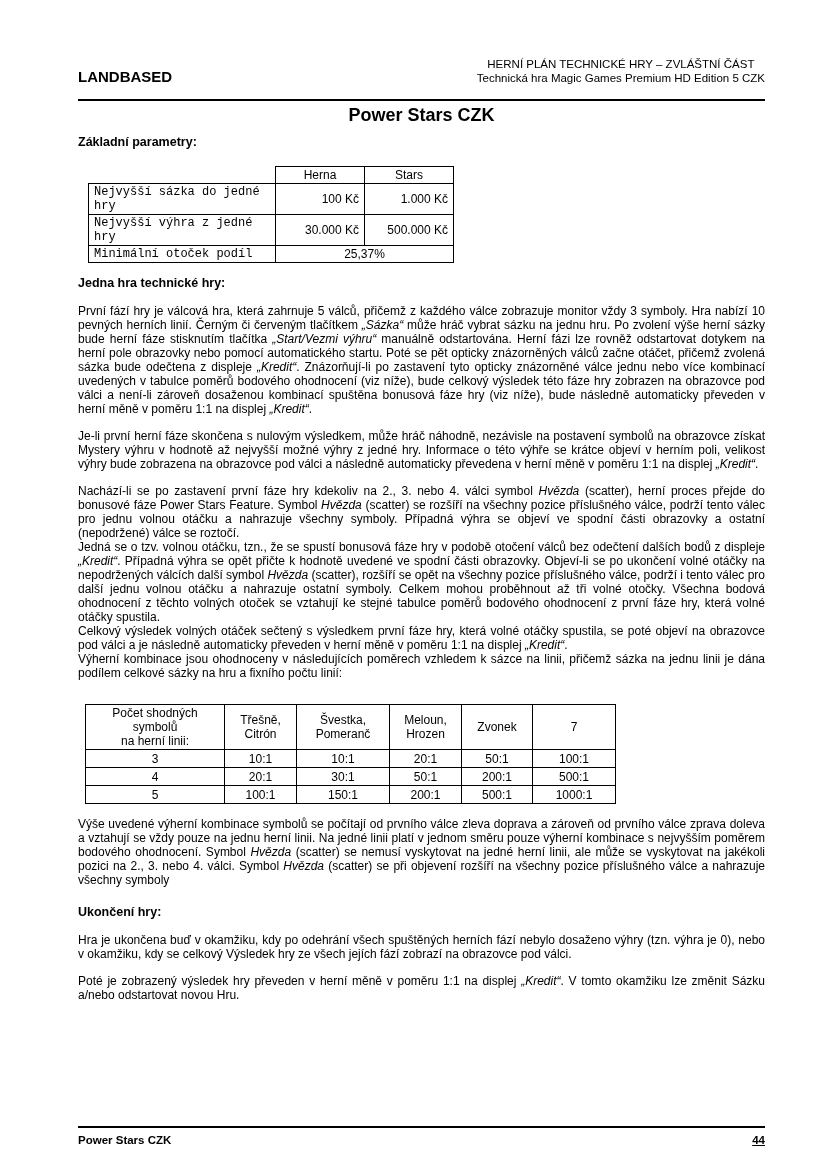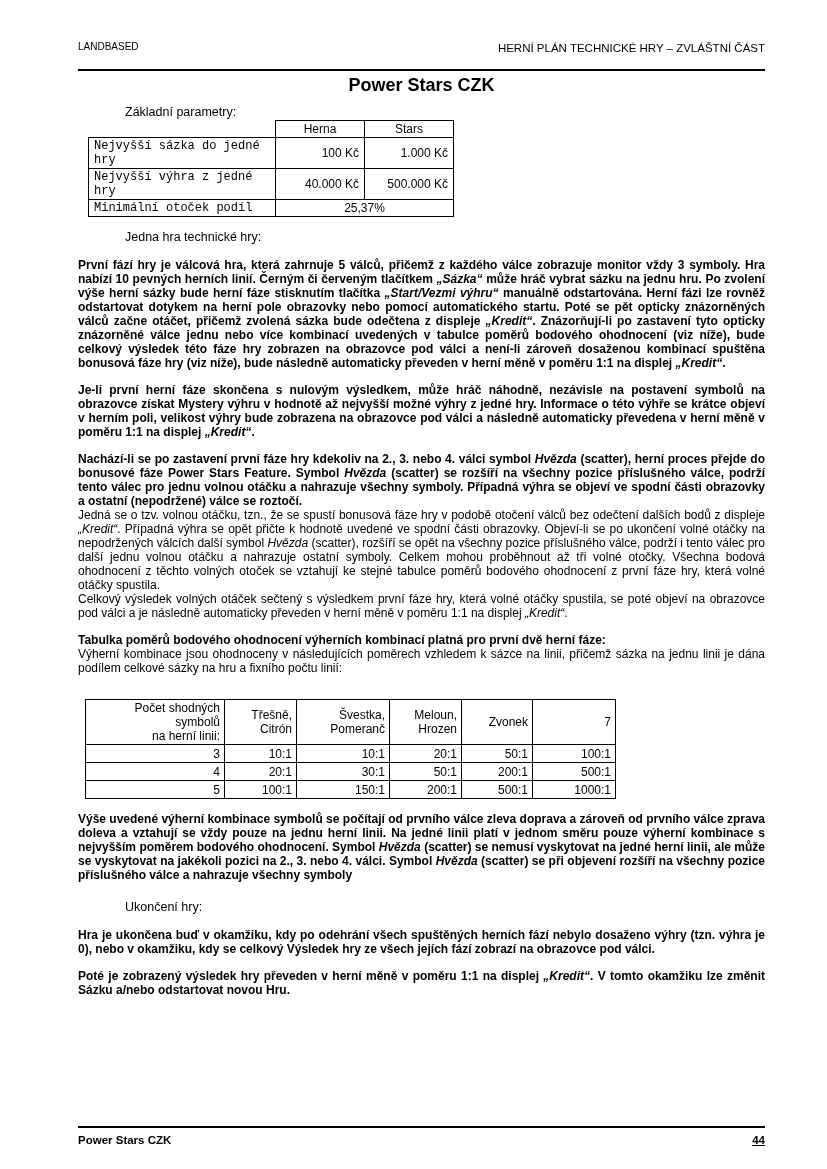--- a/index.html
+++ b/index.html
@@ -8,43 +8,43 @@
     width:827px; height:1169px;
     background:#ffffff;
     font-family:"Liberation Sans", sans-serif;
     font-size:12px; line-height:14px;
     color:#000;
     overflow:hidden;
   }
   .content { position:absolute; left:78px; top:0; width:687px; }
 
   .header { display:flex; justify-content:space-between; align-items:flex-end; padding-top:40px; }
-  .header-left { font-weight:normal; font-size:10px; padding-bottom:1px; }
+  .header-left { font-weight:bold; font-size:15px; padding-bottom:1px;margin-top:30px; }
   .header-right { text-align:center; font-weight:normal; font-size:11.5px; line-height:13.5px; }
 
   .rule { border-top:2px solid #000; margin-top:14px; }
 
   .title { text-align:center; font-weight:bold; font-size:18px; line-height:21px; margin-top:4px; }
 
-  .h-section { font-weight:normal; font-size:12.5px; line-height:15px; margin-top:9px;margin-left:47px; }
+  .h-section { font-weight:bold; font-size:12.5px; line-height:15px; margin-top:9px; }
   .h-game { margin-top:13px; }
   .h-end { margin-top:18px; }
 
-  table.params { border-collapse:collapse; margin:0 0 0 10px; }
+  table.params { border-collapse:collapse; margin:16px 0 0 10px; }
   table.params td { border:1px solid #000; padding:1px 5px; height:14px; font-size:12px; }
   table.params td.empty { border:none; }
   table.params td.lbl { width:176px;font-family:Liberation Mono, monospace; }
   table.params td.ch { text-align:center; width:78px; }
   table.params td.val { text-align:right; width:78px; }
   table.params td.ctr { text-align:center; }
 
   p { margin:0; text-align:justify; }
-  p.sp { margin-top:13px;font-weight:bold; }
+  p.sp { margin-top:13px; }
 
-  table.payout { border-collapse:collapse; margin:24px 0 0 7px; text-align:right; }
+  table.payout { border-collapse:collapse; margin:24px 0 0 7px; text-align:center; }
   table.payout th, table.payout td { border:1px solid #000; padding:1px 4px; font-size:12px; }
   table.payout th { font-weight:normal; white-space:pre-line; line-height:14px; }
   table.payout td { height:15px; }
   .w-c1 { width:130px; } .w-c2 { width:63px; } .w-c3 { width:84px; }
   .w-c4 { width:63px; } .w-c5 { width:62px; } .w-c6 { width:74px; }
 
   .footer {
     position:absolute; left:78px; top:1126px; width:687px;
     border-top:2px solid #000; padding-top:5px;
     font-weight:bold; font-size:11.5px;
@@ -55,20 +55,21 @@
 </head>
 <body>
 
 <div class="page">
   <div class="content">
 
     <div class="header">
       <div class="header-left">LANDBASED</div>
       <div class="header-right">
         <div>HERNÍ PLÁN TECHNICKÉ HRY – ZVLÁŠTNÍ ČÁST</div>
+        <div>Technická hra Magic Games Premium HD Edition 5 CZK</div>
       </div>
     </div>
     <div class="rule"></div>
 
     <div class="title">Power Stars CZK</div>
 
     <div class="h-section">Základní parametry:</div>
 
     <table class="params">
       <tbody>
@@ -77,38 +78,37 @@
           <td class="ch">Herna</td>
           <td class="ch">Stars</td>
         </tr>
         <tr>
           <td class="lbl">Nejvyšší sázka do jedné hry</td>
           <td class="val">100 Kč</td>
           <td class="val">1.000 Kč</td>
         </tr>
         <tr>
           <td class="lbl">Nejvyšší výhra z jedné hry</td>
-          <td class="val">40.000 Kč</td>
+          <td class="val">30.000 Kč</td>
           <td class="val">500.000 Kč</td>
         </tr>
         <tr>
           <td class="lbl">Minimální otoček podíl</td>
           <td class="ctr" colspan="2">25,37%</td>
         </tr>
       </tbody>
     </table>
 
     <div class="h-section h-game">Jedna hra technické hry:</div>
 
     <p class="sp">První fází hry je válcová hra, která zahrnuje 5 válců, přičemž z každého válce zobrazuje monitor vždy 3 symboly. Hra nabízí 10 pevných herních linií. Černým či červeným tlačítkem <i>„Sázka“</i> může hráč vybrat sázku na jednu hru. Po zvolení výše herní sázky bude herní fáze stisknutím tlačítka <i>„Start/Vezmi výhru“</i> manuálně odstartována. Herní fázi lze rovněž odstartovat dotykem na herní pole obrazovky nebo pomocí automatického startu. Poté se pět opticky znázorněných válců začne otáčet, přičemž zvolená sázka bude odečtena z displeje <i>„Kredit“</i>. Znázorňují-li po zastavení tyto opticky znázorněné válce jednu nebo více kombinací uvedených v tabulce poměrů bodového ohodnocení (viz níže), bude celkový výsledek této fáze hry zobrazen na obrazovce pod válci a není-li zároveň dosaženou kombinací spuštěna bonusová fáze hry (viz níže), bude následně automaticky převeden v herní měně v poměru 1:1 na displej <i>„Kredit“</i>.</p>
     <p class="sp">Je-li první herní fáze skončena s nulovým výsledkem, může hráč náhodně, nezávisle na postavení symbolů na obrazovce získat Mystery výhru v hodnotě až nejvyšší možné výhry z jedné hry. Informace o této výhře se krátce objeví v herním poli, velikost výhry bude zobrazena na obrazovce pod válci a následně automaticky převedena v herní měně v poměru 1:1 na displej <i>„Kredit“</i>.</p>
     <p class="sp">Nachází-li se po zastavení první fáze hry kdekoliv na 2., 3. nebo 4. válci symbol <i>Hvězda</i> (scatter), herní proces přejde do bonusové fáze Power Stars Feature. Symbol <i>Hvězda</i> (scatter) se rozšíří na všechny pozice příslušného válce, podrží tento válec pro jednu volnou otáčku a nahrazuje všechny symboly. Případná výhra se objeví ve spodní části obrazovky a ostatní (nepodržené) válce se roztočí.</p>
     <p>Jedná se o tzv. volnou otáčku, tzn., že se spustí bonusová fáze hry v podobě otočení válců bez odečtení dalších bodů z displeje <i>„Kredit“</i>. Případná výhra se opět přičte k hodnotě uvedené ve spodní části obrazovky. Objeví-li se po ukončení volné otáčky na nepodržených válcích další symbol <i>Hvězda</i> (scatter), rozšíří se opět na všechny pozice příslušného válce, podrží i tento válec pro další jednu volnou otáčku a nahrazuje ostatní symboly. Celkem mohou proběhnout až tři volné otočky. Všechna bodová ohodnocení z těchto volných otoček se vztahují ke stejné tabulce poměrů bodového ohodnocení z první fáze hry, která volné otáčky spustila.</p>
     <p>Celkový výsledek volných otáček sečtený s výsledkem první fáze hry, která volné otáčky spustila, se poté objeví na obrazovce pod válci a je následně automaticky převeden v herní měně v poměru 1:1 na displej <i>„Kredit“</i>.</p>
-    <p class="sp">Tabulka poměrů bodového ohodnocení výherních kombinací platná pro první dvě herní fáze:</p>
     <p>Výherní kombinace jsou ohodnoceny v následujících poměrech vzhledem k sázce na linii, přičemž sázka na jednu linii je dána podílem celkové sázky na hru a fixního počtu linií:</p>
 
     <table class="payout">
       <tbody>
         <tr>
           <th class="w-c1">Počet shodných symbolů
 na herní linii:</th>
           <th class="w-c2">Třešně,
 Citrón</th>
           <th class="w-c3">Švestka,

